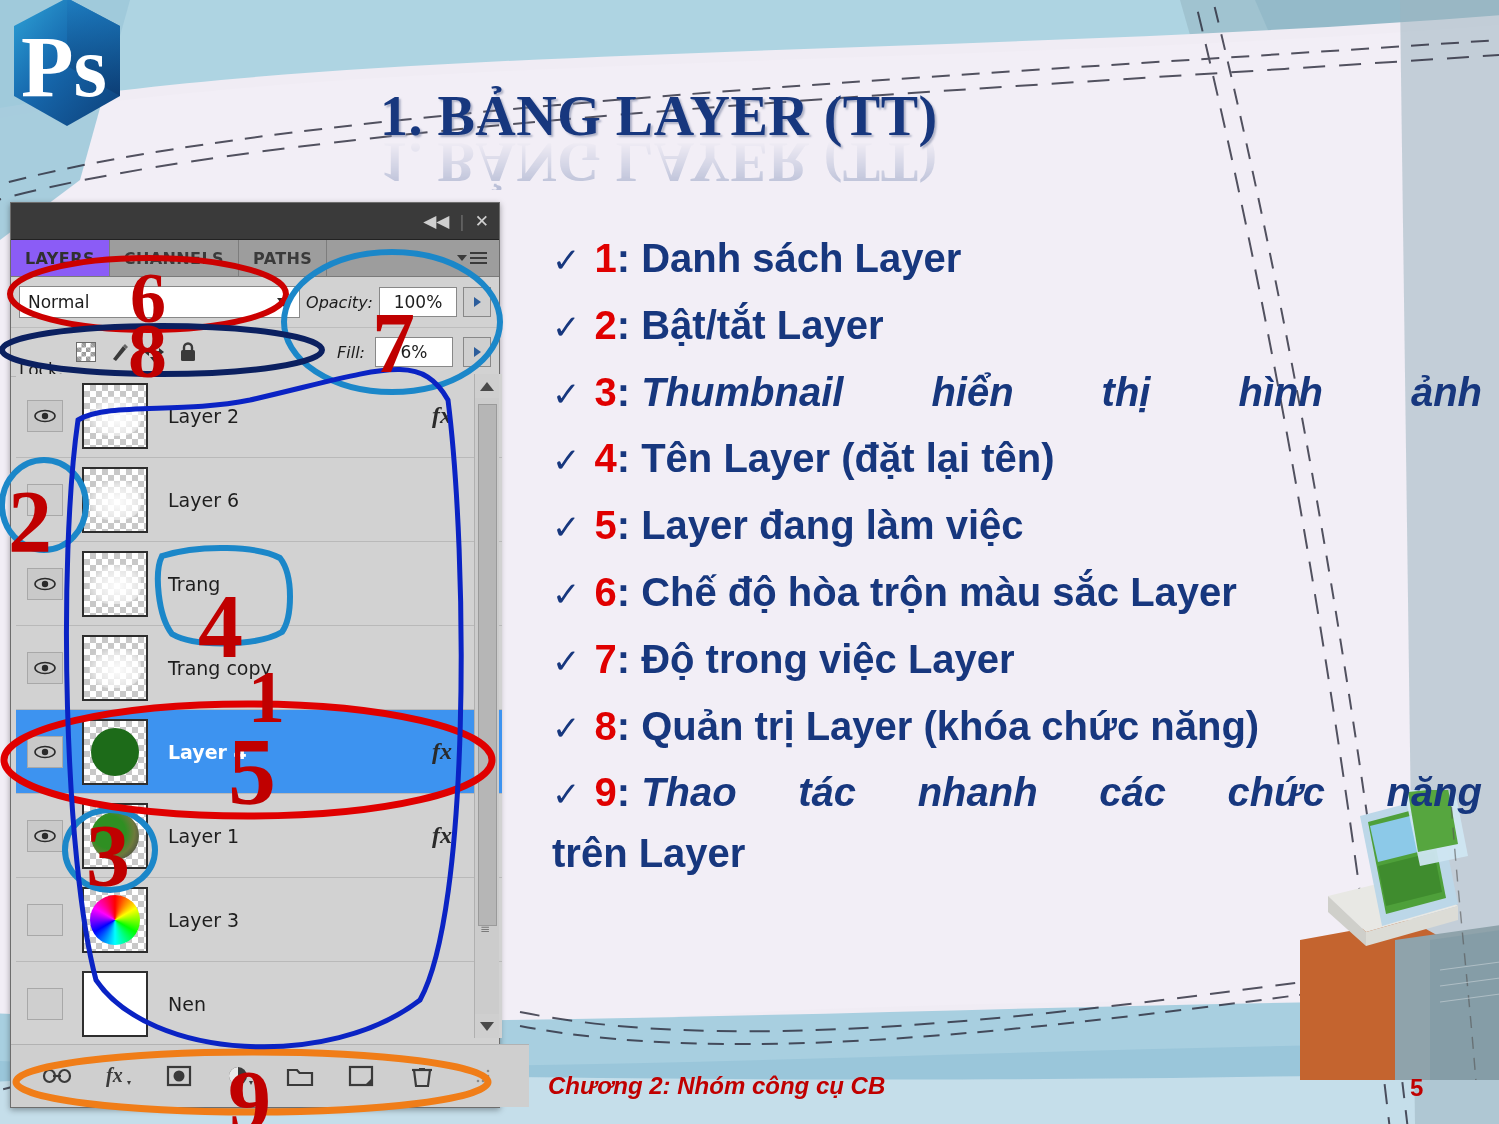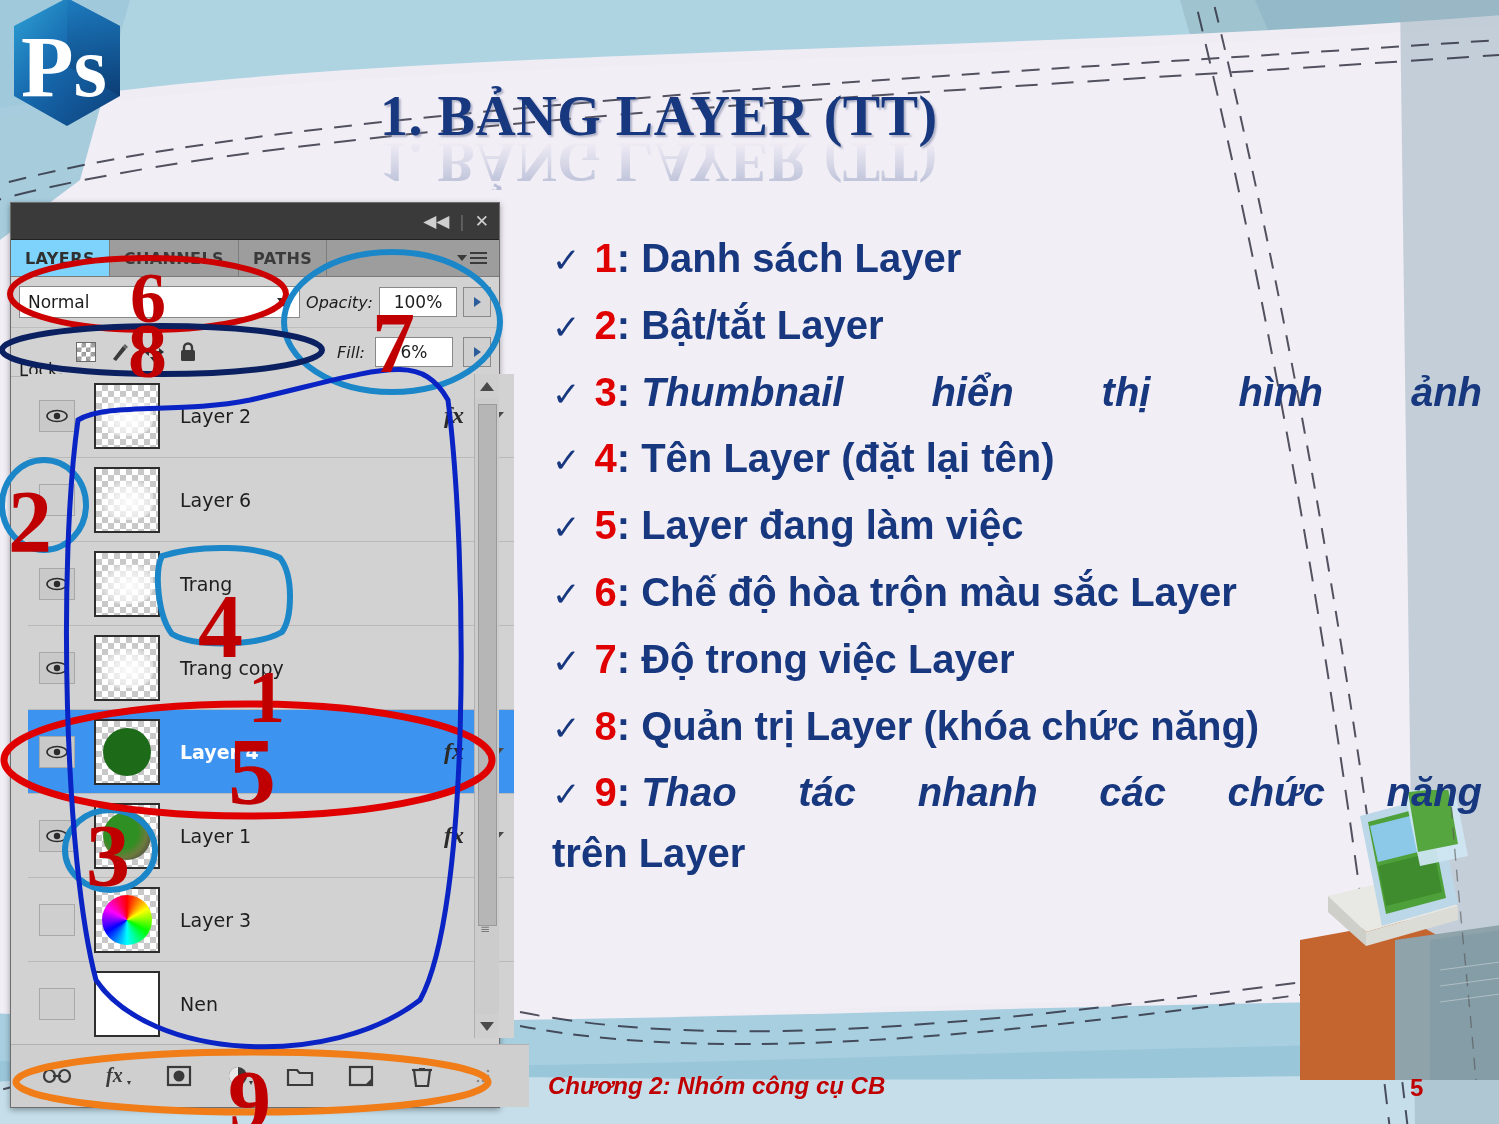--- a/index.html
+++ b/index.html
@@ -63,21 +63,21 @@
     height:36px; display:flex; align-items:stretch;
     background:#9d9d9d;
     border-bottom:1px solid #7a7a7a;
   }
   .ps-tab {
     display:flex; align-items:center; padding:0 14px;
     font-size:16px; font-weight:bold; letter-spacing:0.4px;
     color:#3a3a3a; background:#9d9d9d;
     border-right:1px solid #7d7d7d;
   }
-  .ps-tab.active { background:#7dd3fc; color:#303030; }
+  .ps-tab.active { background:#8b5cf6; color:#303030; }
   #panel-tabs .spacer { flex:1; background:#9d9d9d; border-right:none; }
   #panel-menu-icon { display:flex; align-items:center; padding:0 12px; gap:3px; }
   .menu-tri {
     width:0;height:0;border-left:5px solid transparent;border-right:5px solid transparent;
     border-top:6px solid #3a3a3a;
   }
   .menu-lines { display:flex; flex-direction:column; gap:3px; }
   .menu-lines i { display:block; width:17px; height:2px; background:#3a3a3a; }
 
   #blend-row {
@@ -114,21 +114,21 @@
     width:18px;height:18px;border:1px solid #6a6a6a;
     background-image:
       linear-gradient(45deg,#9b9b9b 25%,transparent 25%,transparent 75%,#9b9b9b 75%),
       linear-gradient(45deg,#9b9b9b 25%,transparent 25%,transparent 75%,#9b9b9b 75%);
     background-size:9px 9px; background-position:0 0,4.5px 4.5px;
     background-color:#fff;
   }
 
   
   #layer-list {
-    position:absolute; left:17px; top:171px; width:486px; height:664px;
+    position:absolute; left:5px; top:171px; width:486px; height:664px;
     background:#0ea5e9; overflow:hidden;
   }
   .layer-row {
     height:83px; display:flex; align-items:center;
     border-bottom:1px solid #b9b9b9;
     background:#d2d2d2;
   }
   .layer-row.selected { background:#3d93f0; }
   .eye-cell { width:58px; display:flex; align-items:center; justify-content:center; }
   .eye-box {

